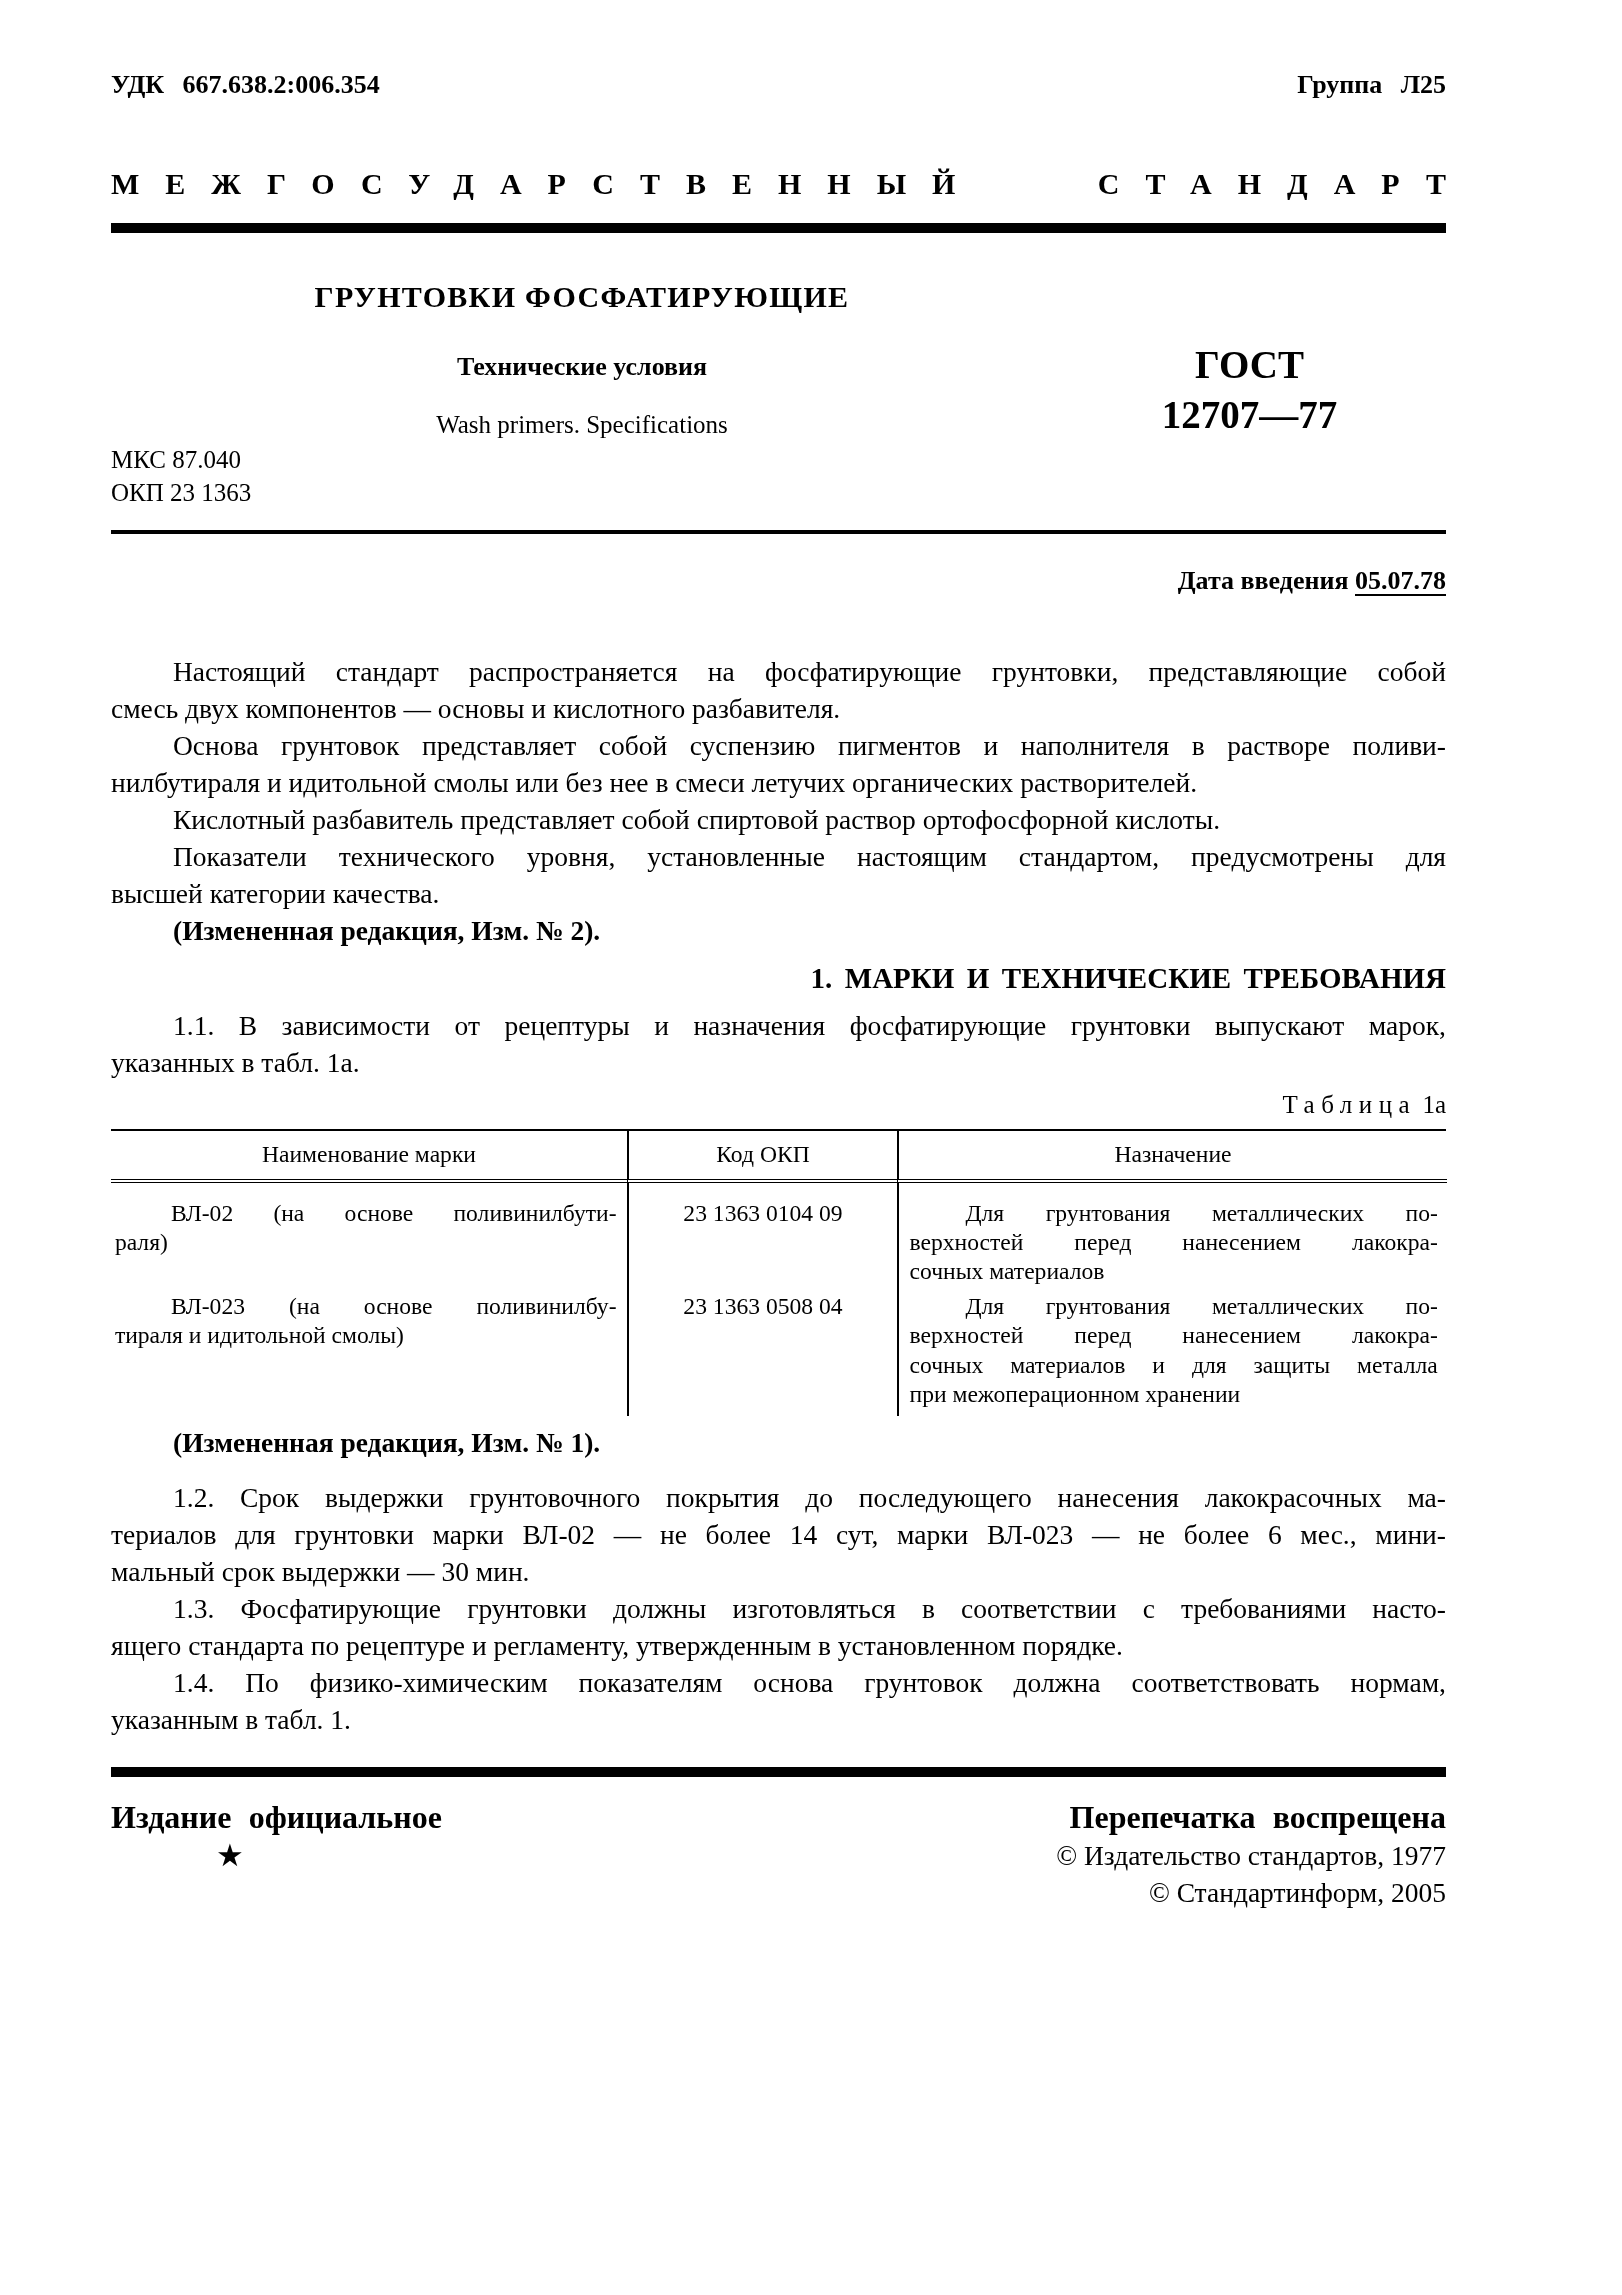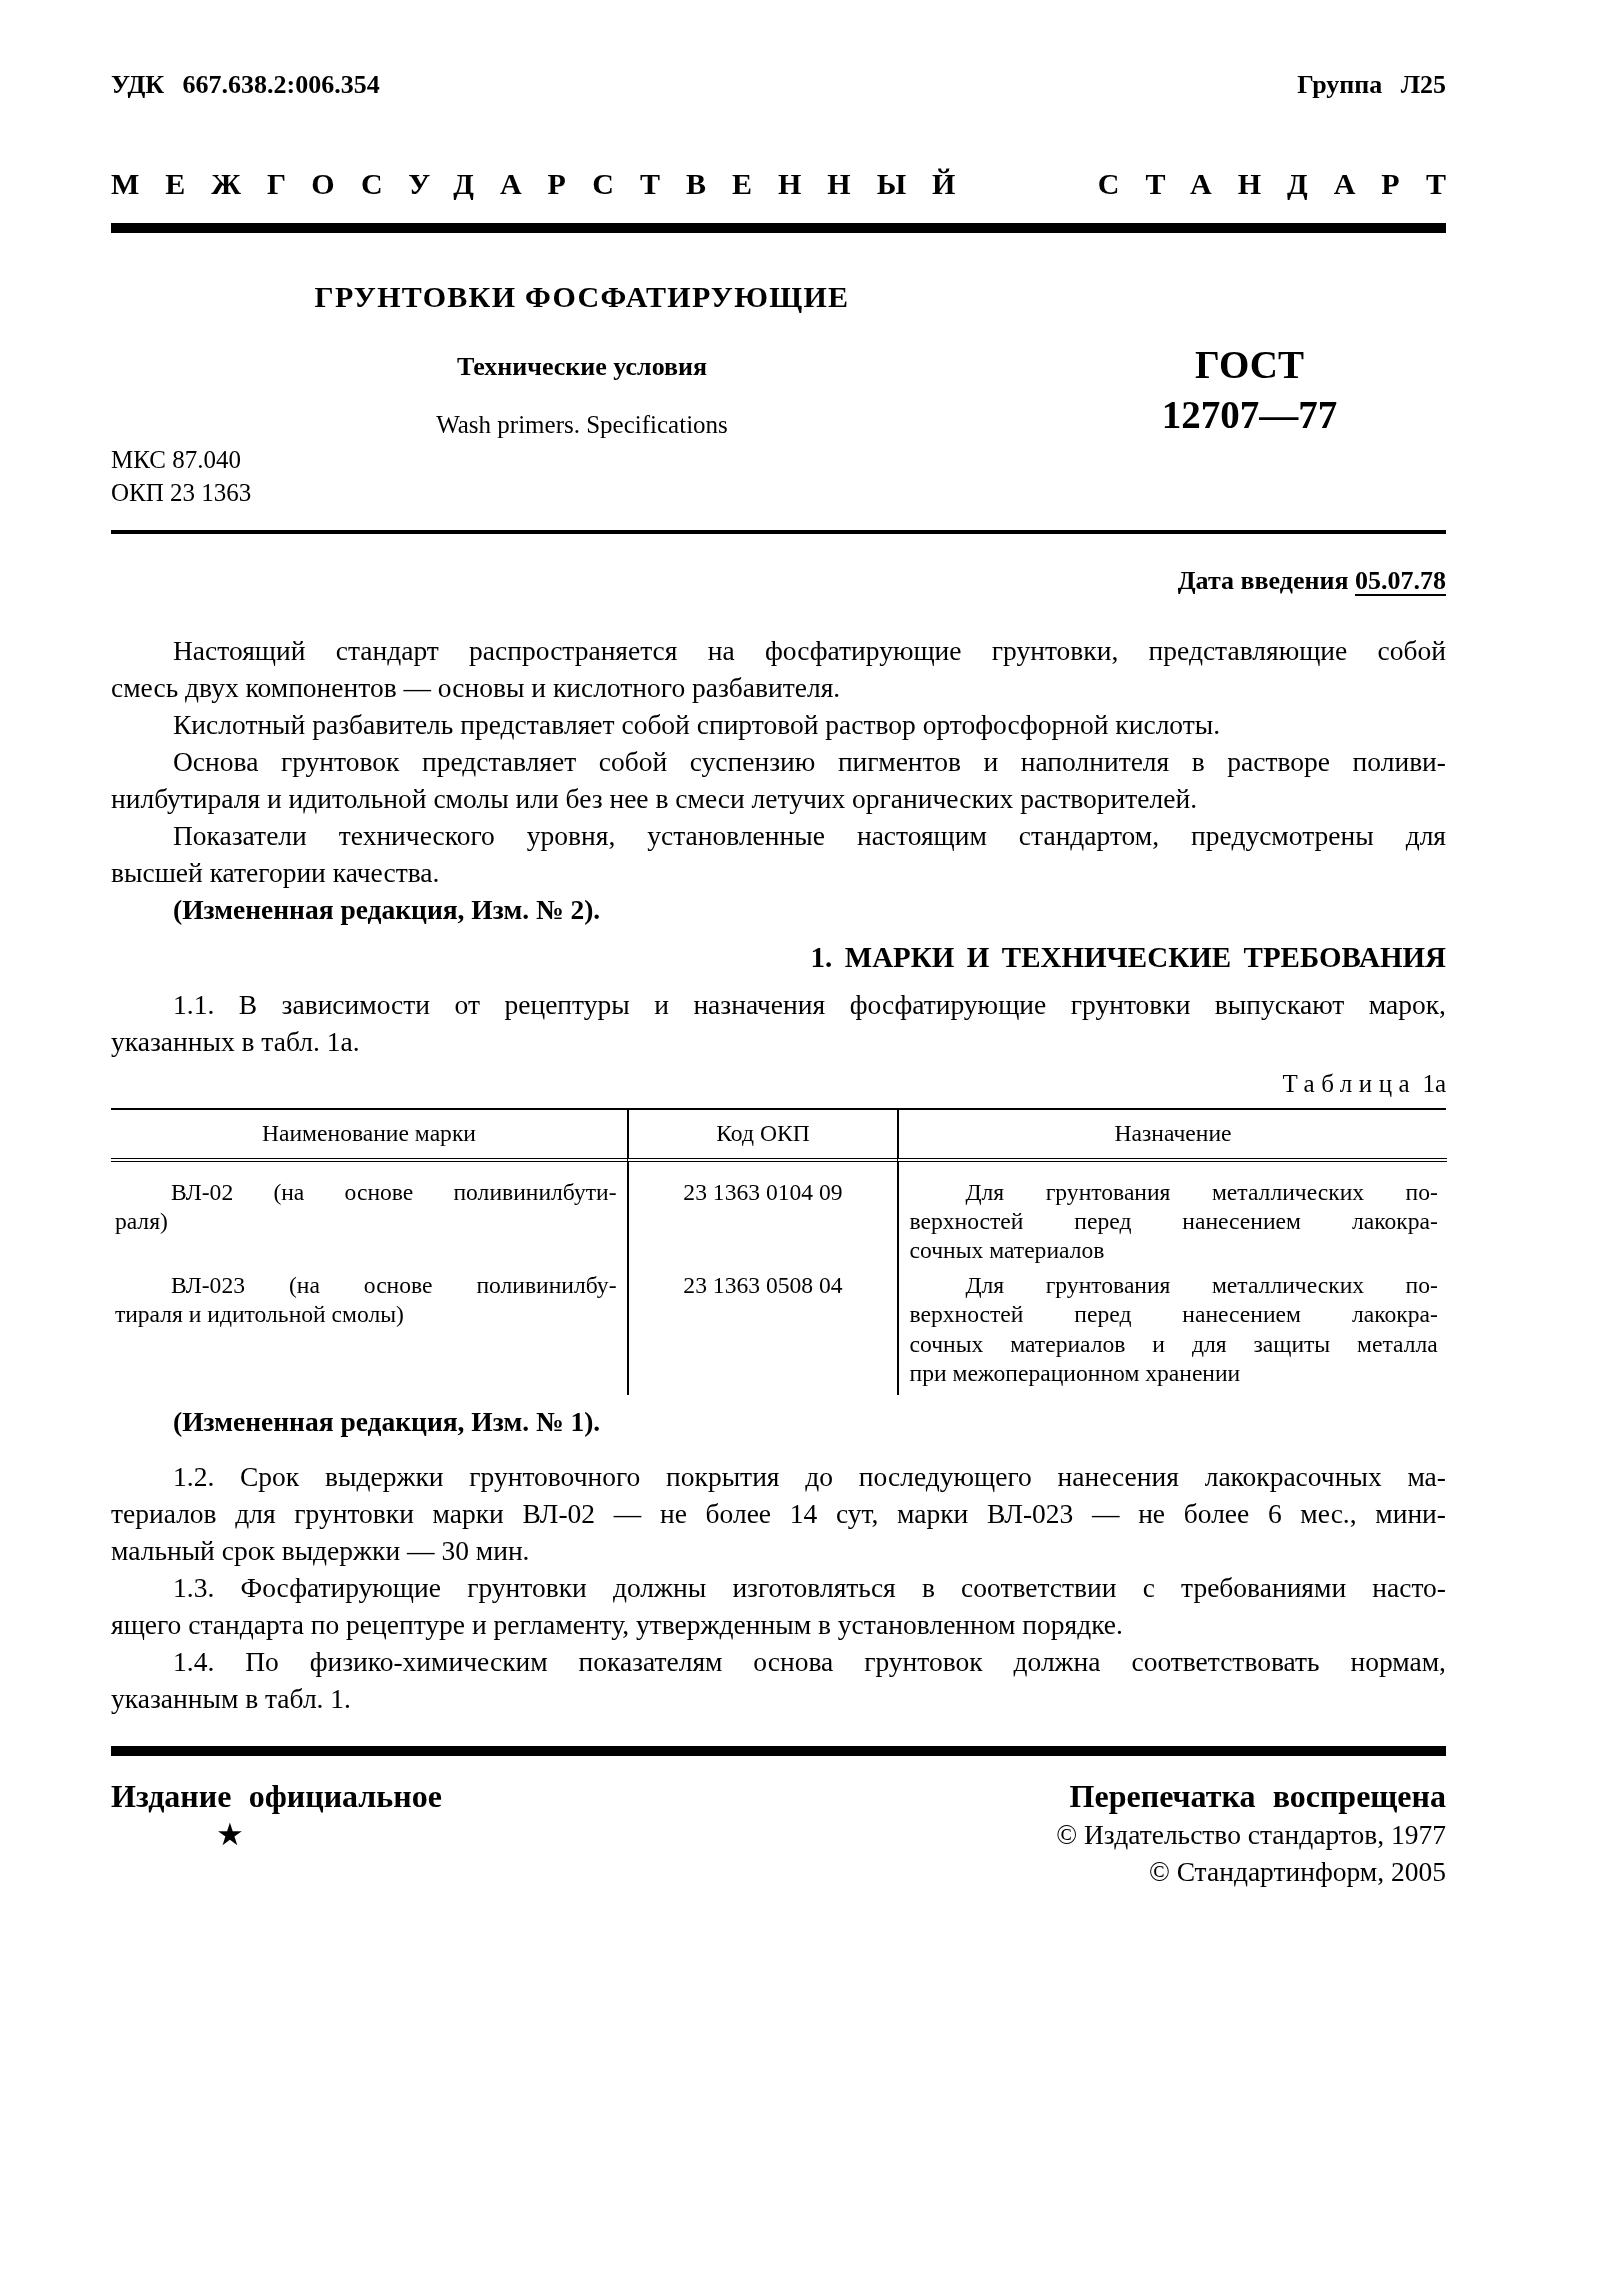--- a/index.html
+++ b/index.html
@@ -60,21 +60,21 @@
     margin-top: 30px;
     text-align: right;
     font-size: 26px;
     line-height: 34px;
     font-weight: bold;
   }
   .date-value { text-decoration: underline; text-decoration-thickness: 2px; text-underline-offset: 4.6px; }
 
   
   .para { font-size: 27.5px; line-height: 37px; }
-  .intro { margin-top: 34px; }
+  .intro { margin-top: 55px; }
   .j .line { text-align: justify; text-align-last: justify; }
   .j .line:last-child { text-align-last: left; }
   .indent .line:first-child { text-indent: 62px; }
 
   .heading {
     margin-top: 9.2px;
     text-align: right;
     font-size: 29px;
     line-height: 38px;
     font-weight: bold;
@@ -168,25 +168,25 @@
     <span> </span>
     <span class="date-value">05.07.78</span>
   </div>
 
   <div class="intro">
     <div class="para j indent">
         <div class="line">Настоящий стандарт распространяется на фосфатирующие грунтовки, представляющие собой</div>
         <div class="line">смесь двух компонентов — основы и кислотного разбавителя.</div>
       </div>
     <div class="para j indent">
-        <div class="line">Кислотный разбавитель представляет собой спиртовой раствор ортофосфорной кислоты.</div>
-      </div>
-    <div class="para j indent">
         <div class="line">Основа грунтовок представляет собой суспензию пигментов и наполнителя в растворе поливи-</div>
         <div class="line">нилбутираля и идитольной смолы или без нее в смеси летучих органических растворителей.</div>
+      </div>
+    <div class="para j indent">
+        <div class="line">Кислотный разбавитель представляет собой спиртовой раствор ортофосфорной кислоты.</div>
       </div>
     <div class="para j indent">
         <div class="line">Показатели технического уровня, установленные настоящим стандартом, предусмотрены для</div>
         <div class="line">высшей категории качества.</div>
       </div>
     <div class="para indent b">
         <div class="line">(Измененная редакция, Изм. № 2).</div>
       </div>
   </div>
 

